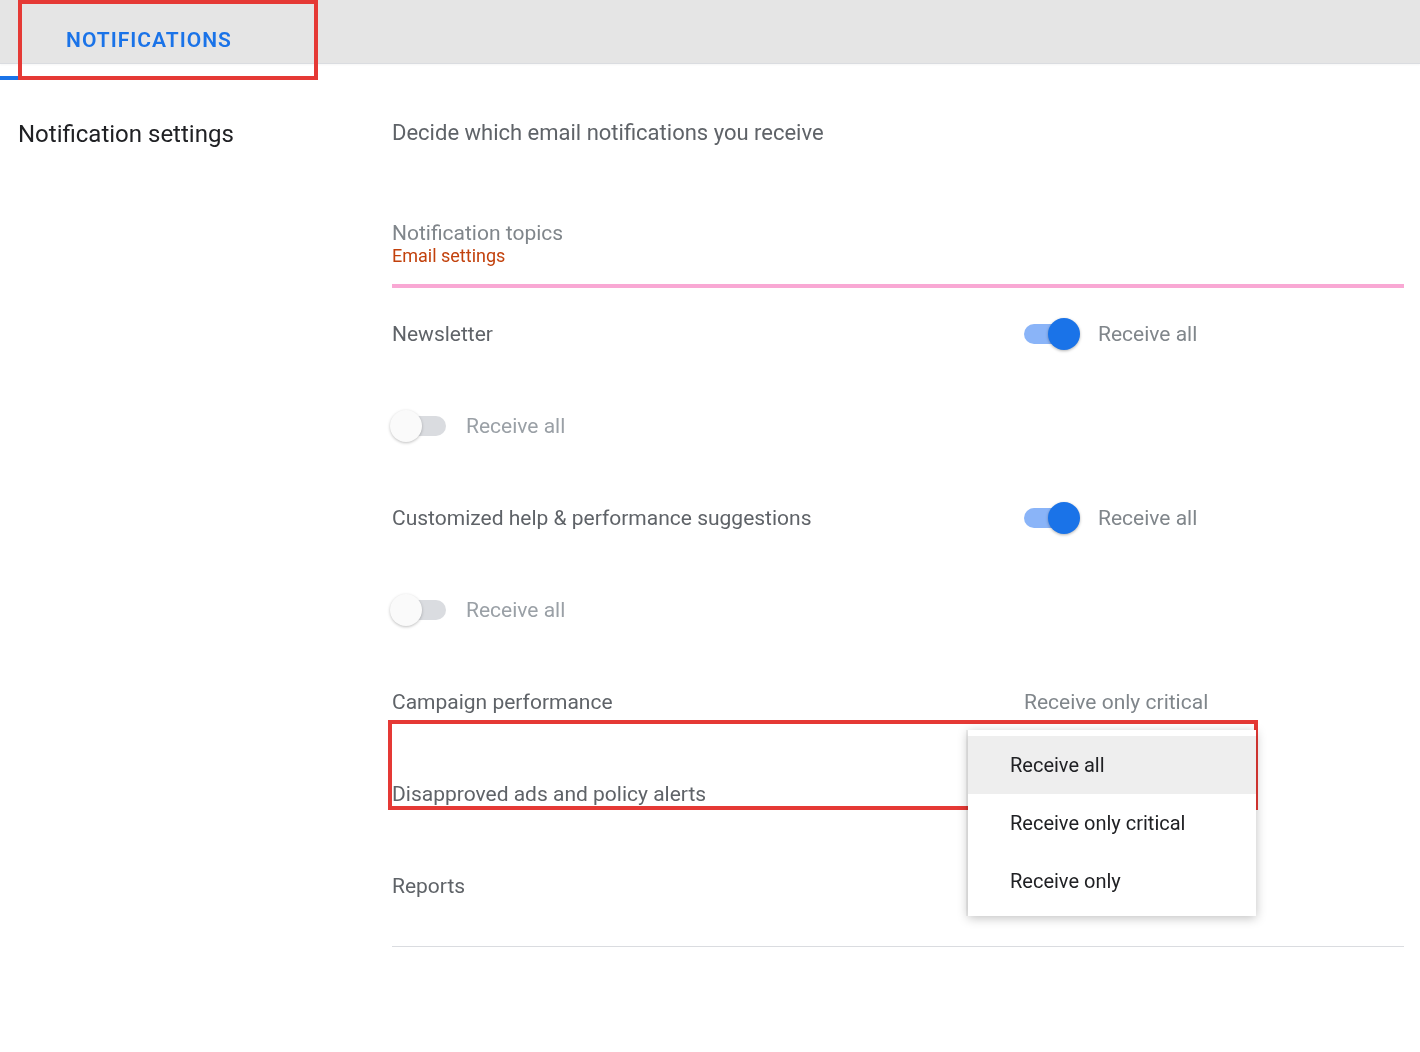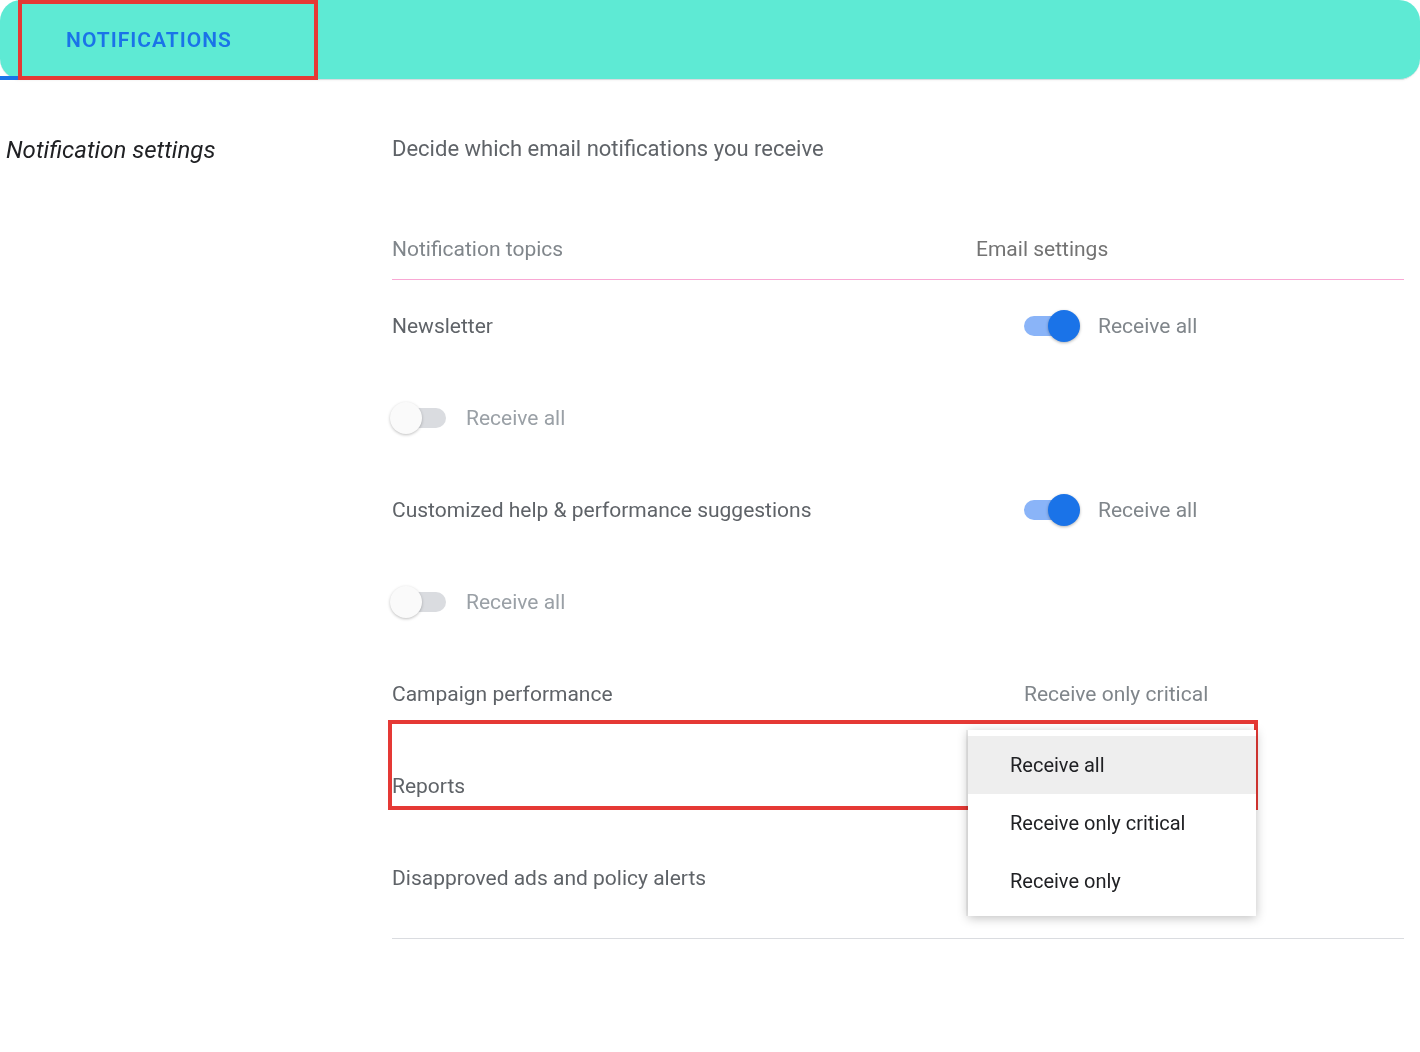--- a/index.html
+++ b/index.html
@@ -1,25 +1,24 @@
 <!DOCTYPE html>
 <html><head>
 <meta charset="utf-8">
 <style>
   * { box-sizing: border-box; }
   html, body { margin: 0; padding: 0; font-family: Roboto, Arial, sans-serif; background: #fff; }
   body { width: 1420px; height: 1052px; position: relative; overflow: hidden; }
 
   
   .tabbar {
-    height: 80px;
+    height: 64px;
     border-bottom: 1px solid #dadce0;
-    background: #5eead4;
+    background: #e5e5e5;
     box-shadow: 0 1px 2px rgba(0,0,0,0.04);
-    border-radius: 21px;
   }
   .tab {
     width: 298px;
     height: 80px;
     display: flex;
     align-items: center;
     justify-content: center;
     position: relative;
     font-size: 21px;
     font-weight: 600;
@@ -41,50 +40,50 @@
     pointer-events: none;
   }
 
   
   .content {
     display: flex;
     padding-top: 56px;
   }
   .sidebar {
     width: 392px;
-    padding-left: 6px;
-    font-style: italic;
+    padding-left: 18px;
   }
   .page-title {
     font-size: 24px;
     color: #202124;
   }
   .main {
     flex: 1;
     padding-right: 16px;
   }
   .subtitle {
     font-size: 22px;
     color: #5f6368;
     margin-bottom: 76px;
   }
 
   .cols-header {
     display: flex;
-    border-bottom: 1px solid #f9a8d4;
+    border-bottom: 4px solid #f9a8d4;
     padding-bottom: 18px;
+    flex-direction: column;
   }
   .col-topics-h, .topic-label {
     width: 584px;
     font-size: 21px;
     color: #80868b;
   }
   .cols-header .col-email-h {
-    font-size: 21px;
-    color: #737373;
+    font-size: 18px;
+    color: #c2410c;
   }
 
   .row {
     display: flex;
     align-items: center;
     height: 92px;
     gap: 48px;
   }
   .topic-label {
     color: #5f6368;
@@ -225,26 +224,26 @@
     </div>
 
     <div class="row">
       <div class="topic-label">Campaign performance</div>
       <div class="email-cell">
         <span class="email-text" style="margin-left:0;">Receive only critical</span>
       </div>
     </div>
 
     <div class="row">
+      <div class="topic-label">Disapproved ads and policy alerts</div>
+      <div class="email-cell"></div>
+    </div>
+
+    <div class="row">
       <div class="topic-label">Reports</div>
-      <div class="email-cell"></div>
-    </div>
-
-    <div class="row">
-      <div class="topic-label">Disapproved ads and policy alerts</div>
       <div class="email-cell"></div>
     </div>
 
     <div class="divider-bottom"></div>
 
   </div>
 </div>
 
 <div class="row-highlight"></div>
 

